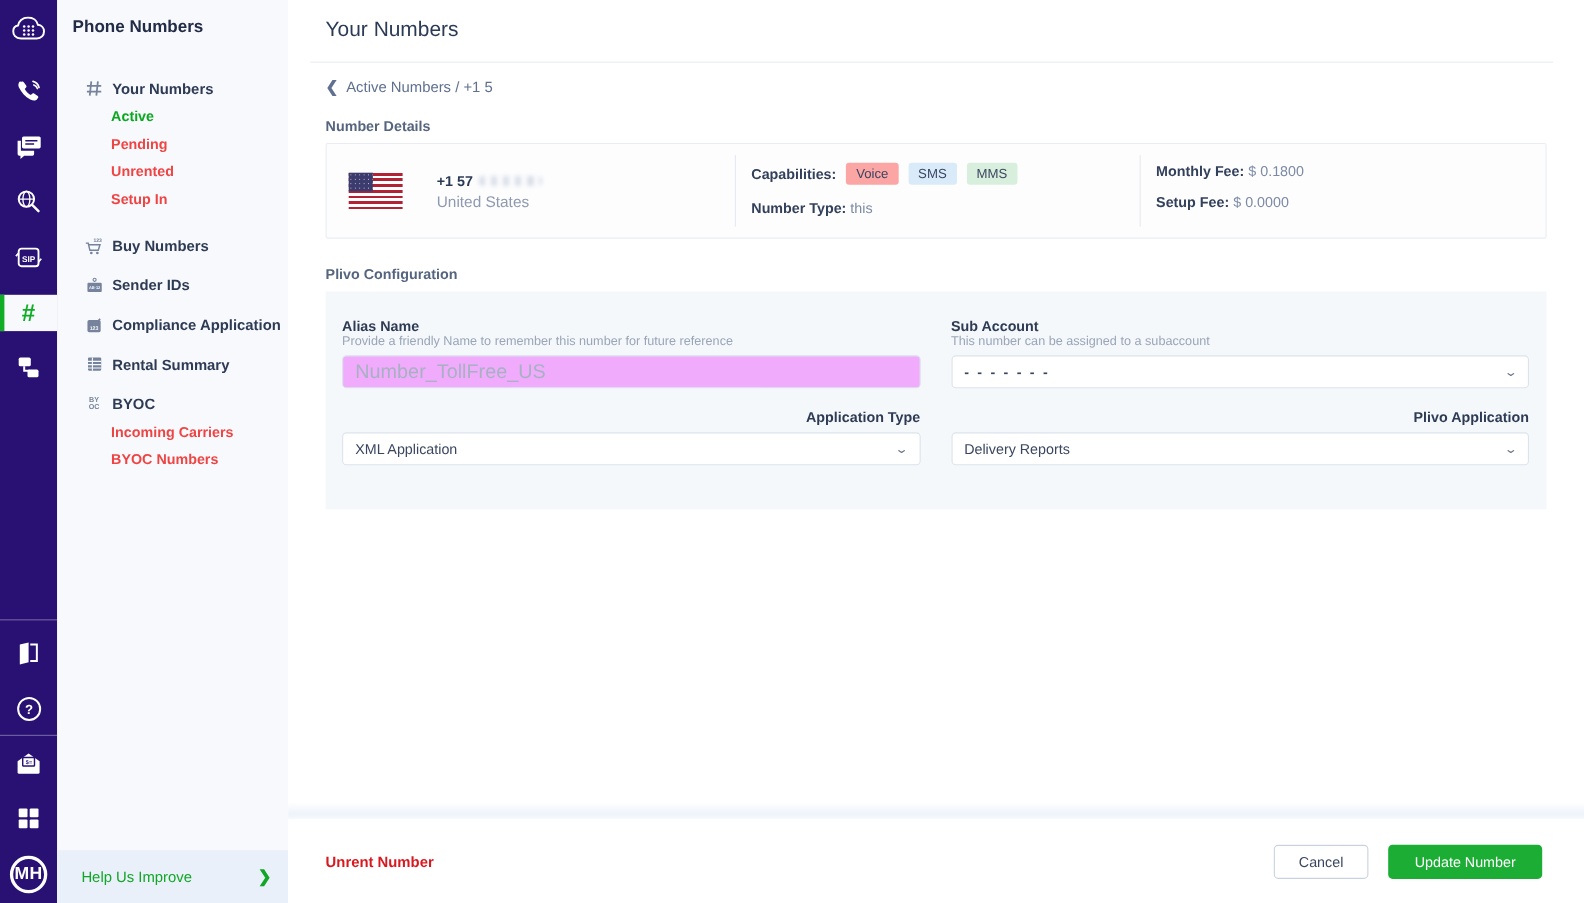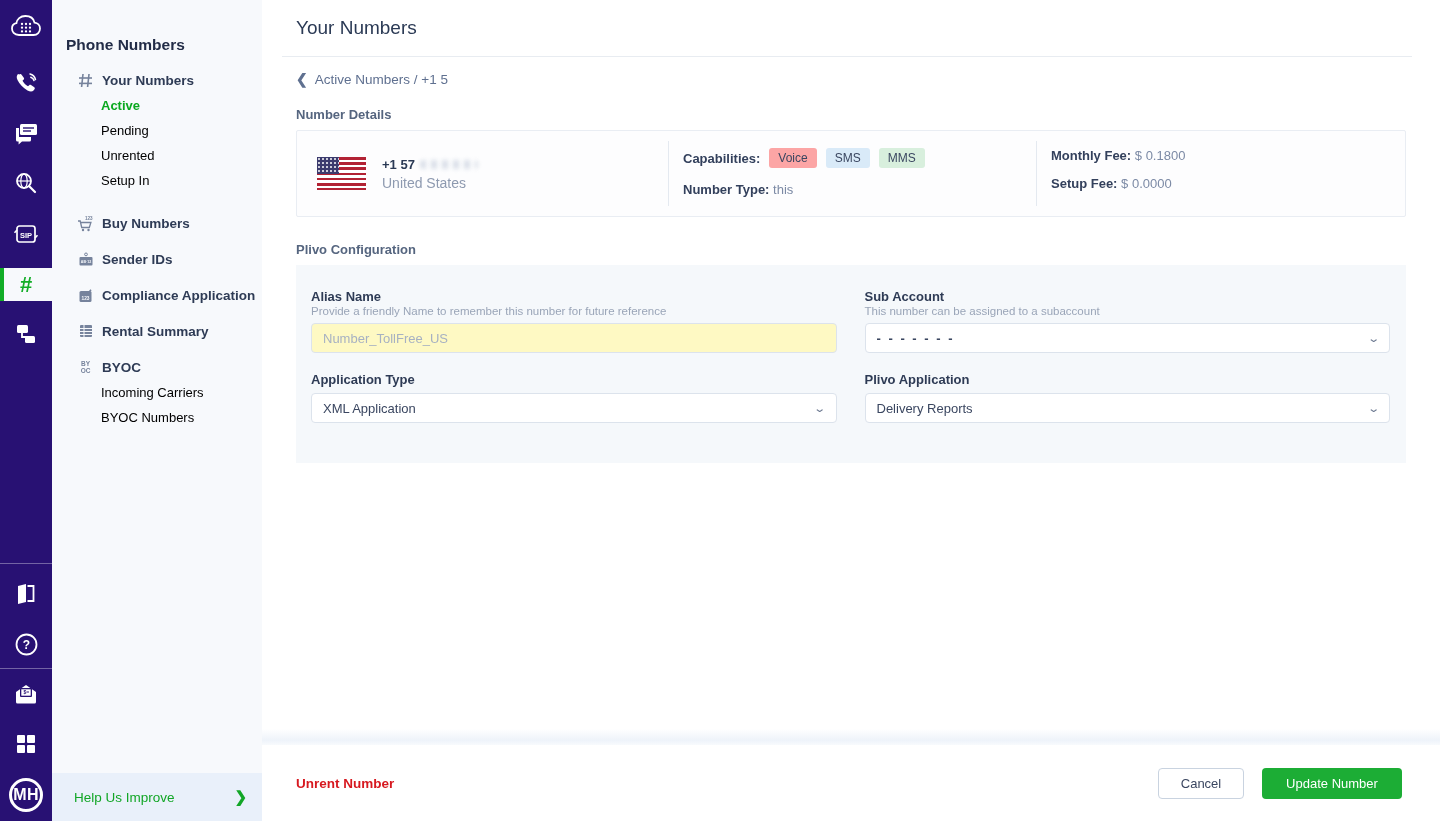--- a/index.html
+++ b/index.html
@@ -11,41 +11,41 @@
   .rail { position:relative; width:52px; height:821px; background:#281173; flex:0 0 52px; }
   .rail-ic { position:absolute; left:0; width:52px; height:34px; display:flex; align-items:center; justify-content:center; cursor:pointer; }
   .rail-ic svg { display:block; }
   .rail-active { position:absolute; left:0; top:268px; width:52px; height:33px; background:#f7f9fc; border-left:4px solid #12ad27; display:flex; align-items:center; justify-content:center; }
   .rail-active .hash { color:#12ad27; font-size:22px; font-weight:bold; line-height:1; margin-left:-4px; }
   .rail-div { position:absolute; left:0; width:52px; height:1px; background:rgba(255,255,255,0.35); }
   .avatar { position:absolute; top:778px; left:9px; width:34px; height:34px; border:3px solid #fff; border-radius:50%; display:flex; align-items:center; justify-content:center; color:#fff; font-size:16px; font-weight:bold; letter-spacing:.3px; cursor:pointer; }
 
   
   .sidebar { position:relative; width:210px; height:821px; background:#f7f9fc; flex:0 0 210px; }
-  .sb-title { position:absolute; top:36px; left:14px; font-size:15.5px; font-weight:bold; color:#222c47; }
+  .sb-title { position:absolute; top:16px; left:14px; font-size:15.5px; font-weight:bold; color:#222c47; }
   .nav { position:absolute; top:68px; left:0; right:0; }
   .nav-parent { height:24px; display:flex; align-items:center; gap:8px; padding-left:25px; font-size:13.5px; font-weight:bold; color:#2e3b55; cursor:pointer; }
   .nav-parent .nic { width:17px; height:17px; display:flex; align-items:center; justify-content:center; color:#76839c; flex:0 0 17px; }
-  .nav-child { height:24px; margin-top:1px; display:flex; align-items:center; padding-left:49px; font-size:13px; color:#000000; cursor:pointer; }
+  .nav-child { height:24px; margin-top:1px; display:flex; align-items:center; padding-left:49px; font-size:13px; color:#ef4444; cursor:pointer;font-weight:bold; }
   .nav-child.active { color:#0aa81f; font-weight:bold; }
   .gap19 { margin-top:19px; } .gap12 { margin-top:12px; }
   .help-bar { position:absolute; bottom:0; left:0; right:0; height:48px; background:#e9f0fa; display:flex; align-items:center; justify-content:space-between; padding:0 15px 0 22px; cursor:pointer; }
   .help-bar span.lbl { color:#12a626; font-size:13.5px; }
   .help-chev { color:#12a626; font-size:15px; font-weight:bold; }
 
   
   .main { position:relative; flex:1; height:821px; background:#fff; }
   .page-title { position:absolute; top:17px; left:34px; font-size:19px; font-weight:500; color:#2b3a55; }
   .title-div { position:absolute; top:56px; left:20px; right:28px; height:1px; background:#e8ecf1; }
   .crumbs { position:absolute; top:71px; left:34px; display:flex; align-items:center; gap:7px; color:#5f7090; font-size:13.5px; cursor:pointer; }
   .crumbs .bchev { font-size:14px; font-weight:bold; color:#5f7090; }
   .sec-h { position:absolute; left:34px; font-size:13px; font-weight:bold; color:#55657f; }
 
   .card { position:absolute; top:130px; left:34px; width:1110px; height:87px; border:1px solid #e9edf3; border-radius:2px; background:#fdfdfe; display:flex; }
-  .c-col1 { width:371px; display:flex; align-items:center; padding-left:20px; gap:16px; }
+  .c-col1 { width:371px; display:flex; align-items:center; padding-left:20px; gap:31px; }
   .flag { width:49px; height:33px; background:repeating-linear-gradient(#b22234 0 2.6px, #fff 2.6px 5.2px); position:relative; flex:0 0 49px; }
   .flag::before { content:""; position:absolute; top:0; left:0; width:22px; height:17px; background:#3c3b6e;
       background-image:radial-gradient(#ffffffcc 0.7px, transparent 0.8px); background-size:4px 4px; }
   .num-line { font-size:13px; font-weight:bold; color:#2b3a55; display:flex; align-items:center; }
   .redact { display:inline-block; width:58px; height:9px; margin-left:5px; border-radius:4px;
       background:repeating-linear-gradient(90deg,#c9d1de 0 6px, transparent 6px 11px); filter:blur(2px); opacity:.7; }
   .country { font-size:14px; color:#8e9ab0; margin-top:3px; }
   .vdiv { width:1px; background:#e4e9f0; margin:10px 0; }
   .c-col2 { width:367px; padding:17px 0 0 14px; }
   .cap-row { display:flex; align-items:center; gap:9px; }
@@ -55,25 +55,25 @@
   .nt-row { margin-top:14px; font-size:13px; }
   .muted { color:#7c8aa5; font-weight:normal; font-size:13px; }
   .c-col3 { flex:1; padding:17px 0 0 14px; }
   .fee-row { font-size:13px; } .fee-row + .fee-row { margin-top:13px; }
 
   .panel { position:absolute; top:265px; left:34px; width:1110px; height:198px; background:#f5f8fb; padding:24px 16px 0 15px; }
   .form-grid { display:flex; gap:28px; }
   .fcol { width:526px; }
   .f-label { font-size:13px; font-weight:bold; color:#2e3b55; }
   .f-hint { font-size:11.5px; color:#9aa5b8; margin-top:1px; }
-  .f-input { margin-top:6px; width:100%; height:30px; background:#fef9c3; border:1px solid #dce3ec; border-radius:4px; padding:0 11px; font-size:13px; color:#3a4660; font-family:"Liberation Sans", sans-serif; outline:none; }
+  .f-input { margin-top:6px; width:100%; height:30px; background:#f0abfc; border:1px solid #dce3ec; border-radius:4px; padding:0 11px; font-size:18px; color:#3a4660; font-family:"Liberation Sans", sans-serif; outline:none; }
   .f-input::placeholder { color:#a7b1c2; }
   .f-select { margin-top:6px; width:100%; height:30px; background:#fff; border:1px solid #dce3ec; border-radius:4px; padding:0 11px; font-size:13px; color:#3a4660; display:flex; align-items:center; justify-content:space-between; cursor:pointer; }
   .f-select .chev { color:#6b7890; font-size:11px; transform:scaleX(1.4); }
-  .row2 { margin-top:19px; }
+  .row2 { margin-top:19px;text-align:right; }
   .dashes { letter-spacing:2px; font-weight:bold; color:#3a4660; }
 
   .fade-strip { position:absolute; top:729px; left:0; right:0; height:16px; background:linear-gradient(#ffffff, #eef3fa 70%, #f8fafd); }
   .footer { position:absolute; bottom:0; left:0; right:0; height:76px; background:#fff; display:flex; align-items:center; justify-content:space-between; padding:0 38px 0 34px; }
   .unrent { color:#d71920; font-size:13.5px; font-weight:bold; background:none; border:none; cursor:pointer; font-family:"Liberation Sans", sans-serif; }
   .f-actions { display:flex; gap:18px; }
   .btn-cancel { width:86px; height:31px; background:#fff; border:1px solid #c9d3e0; border-radius:4px; color:#3a4660; font-size:13px; cursor:pointer; font-family:"Liberation Sans", sans-serif; }
   .btn-update { width:140px; height:31px; background:#1cad35; border:none; border-radius:4px; color:#fff; font-size:13px; cursor:pointer; font-family:"Liberation Sans", sans-serif; }
 
   .byoc-glyph { font-size:6.5px; font-weight:bold; line-height:1.1; color:#76839c; text-align:center; }

